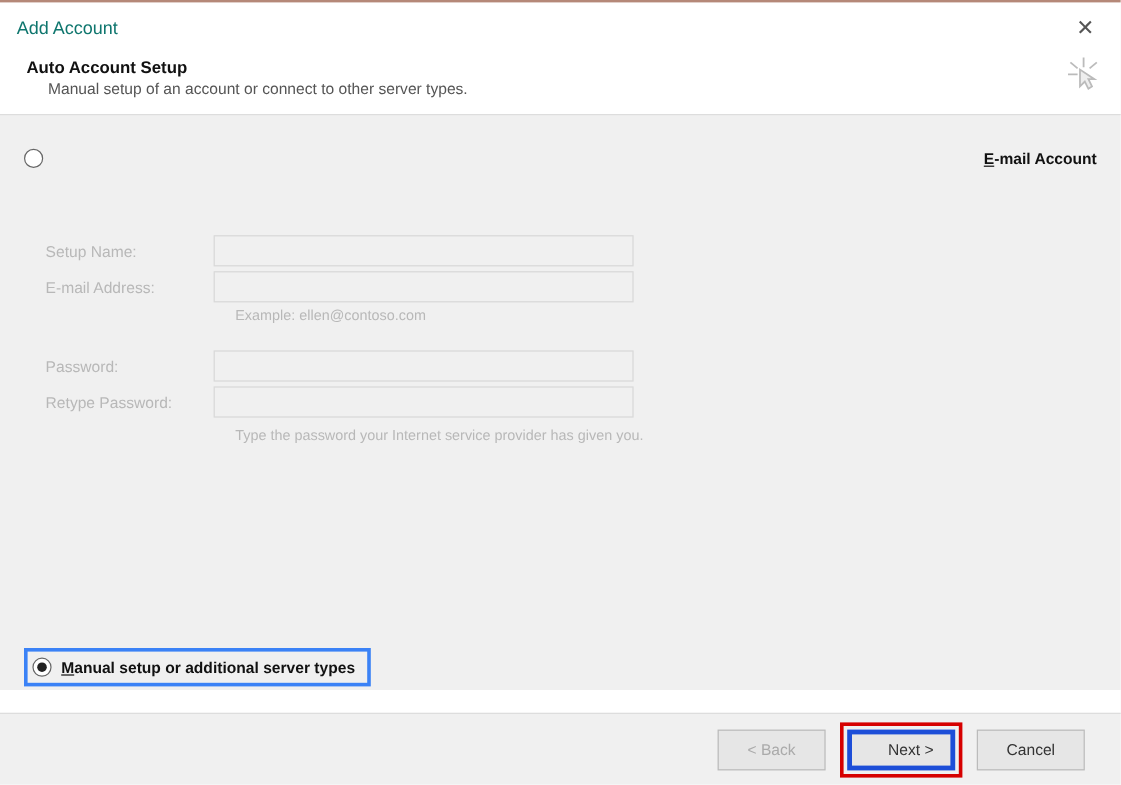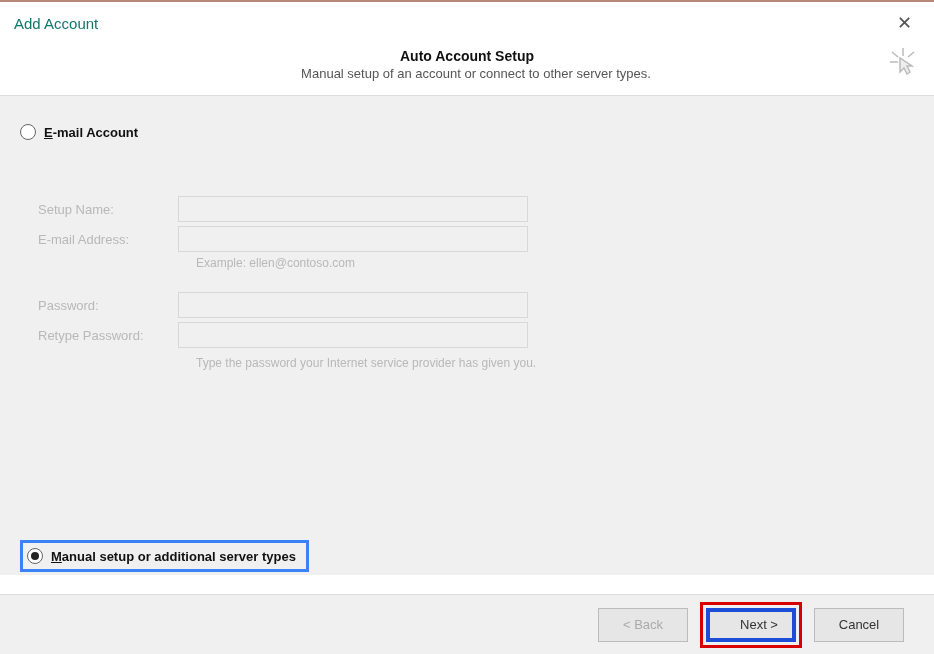--- a/index.html
+++ b/index.html
@@ -24,21 +24,20 @@
     }
     .close-btn {
       font-size: 18px;
       color: #555;
       cursor: pointer;
       padding: 2px 8px;
     }
     .header-section {
       padding: 8px 22px 14px 22px;
       position: relative;
-      text-align: center;
     }
     .header-title {
       font-size: 14px;
       font-weight: bold;
       color: #111;
     }
     .header-subtitle {
       font-size: 13px;
       color: #555;
       margin-left: 18px;
@@ -55,20 +54,21 @@
       background: #f0f0f0;
       border-top: 1px solid #ddd;
       padding: 28px 20px 20px 20px;
       height: 480px;
     }
     .radio-row {
       display: flex;
       align-items: center;
       gap: 8px;
       margin-bottom: 10px;
+      justify-content: space-between;
     }
     .radio-circle {
       width: 16px;
       height: 16px;
       border: 1.5px solid #666;
       border-radius: 50%;
       background: #fff;
       display: inline-flex;
       align-items: center;
       justify-content: center;

